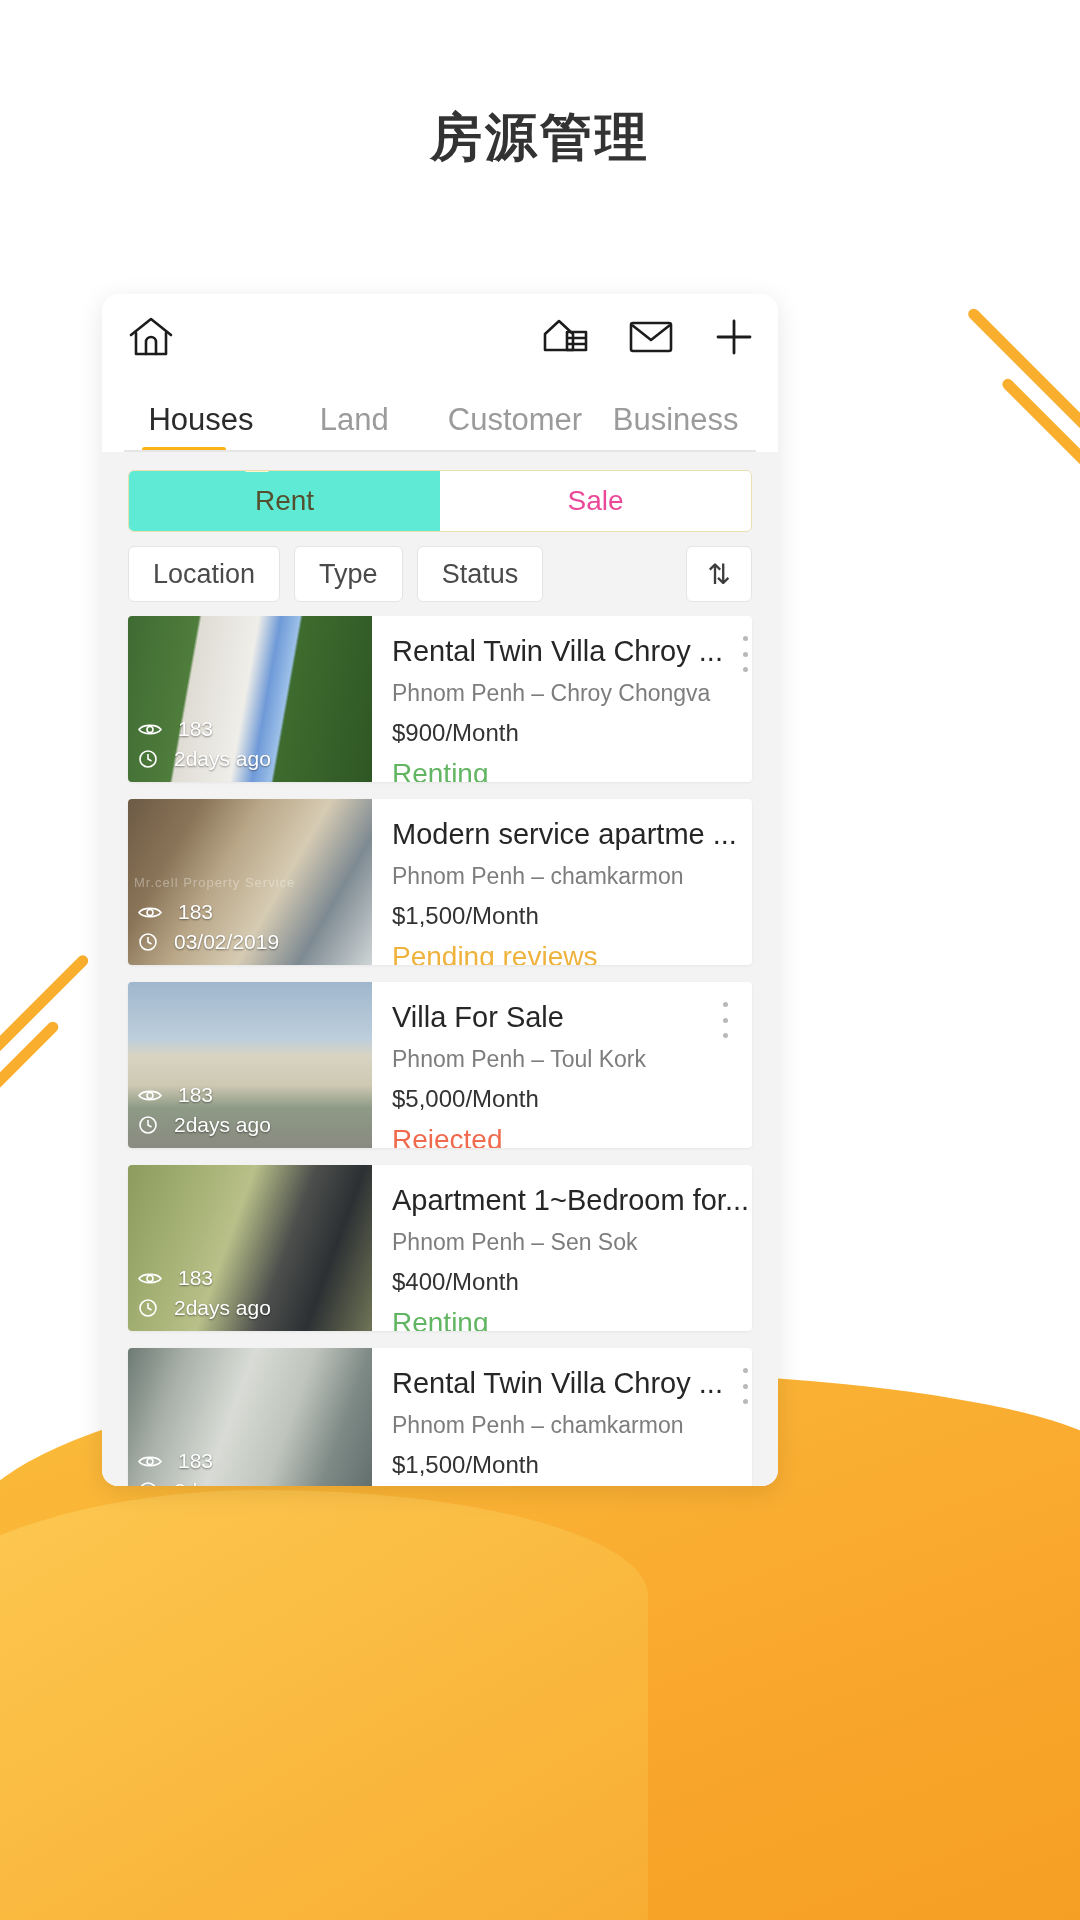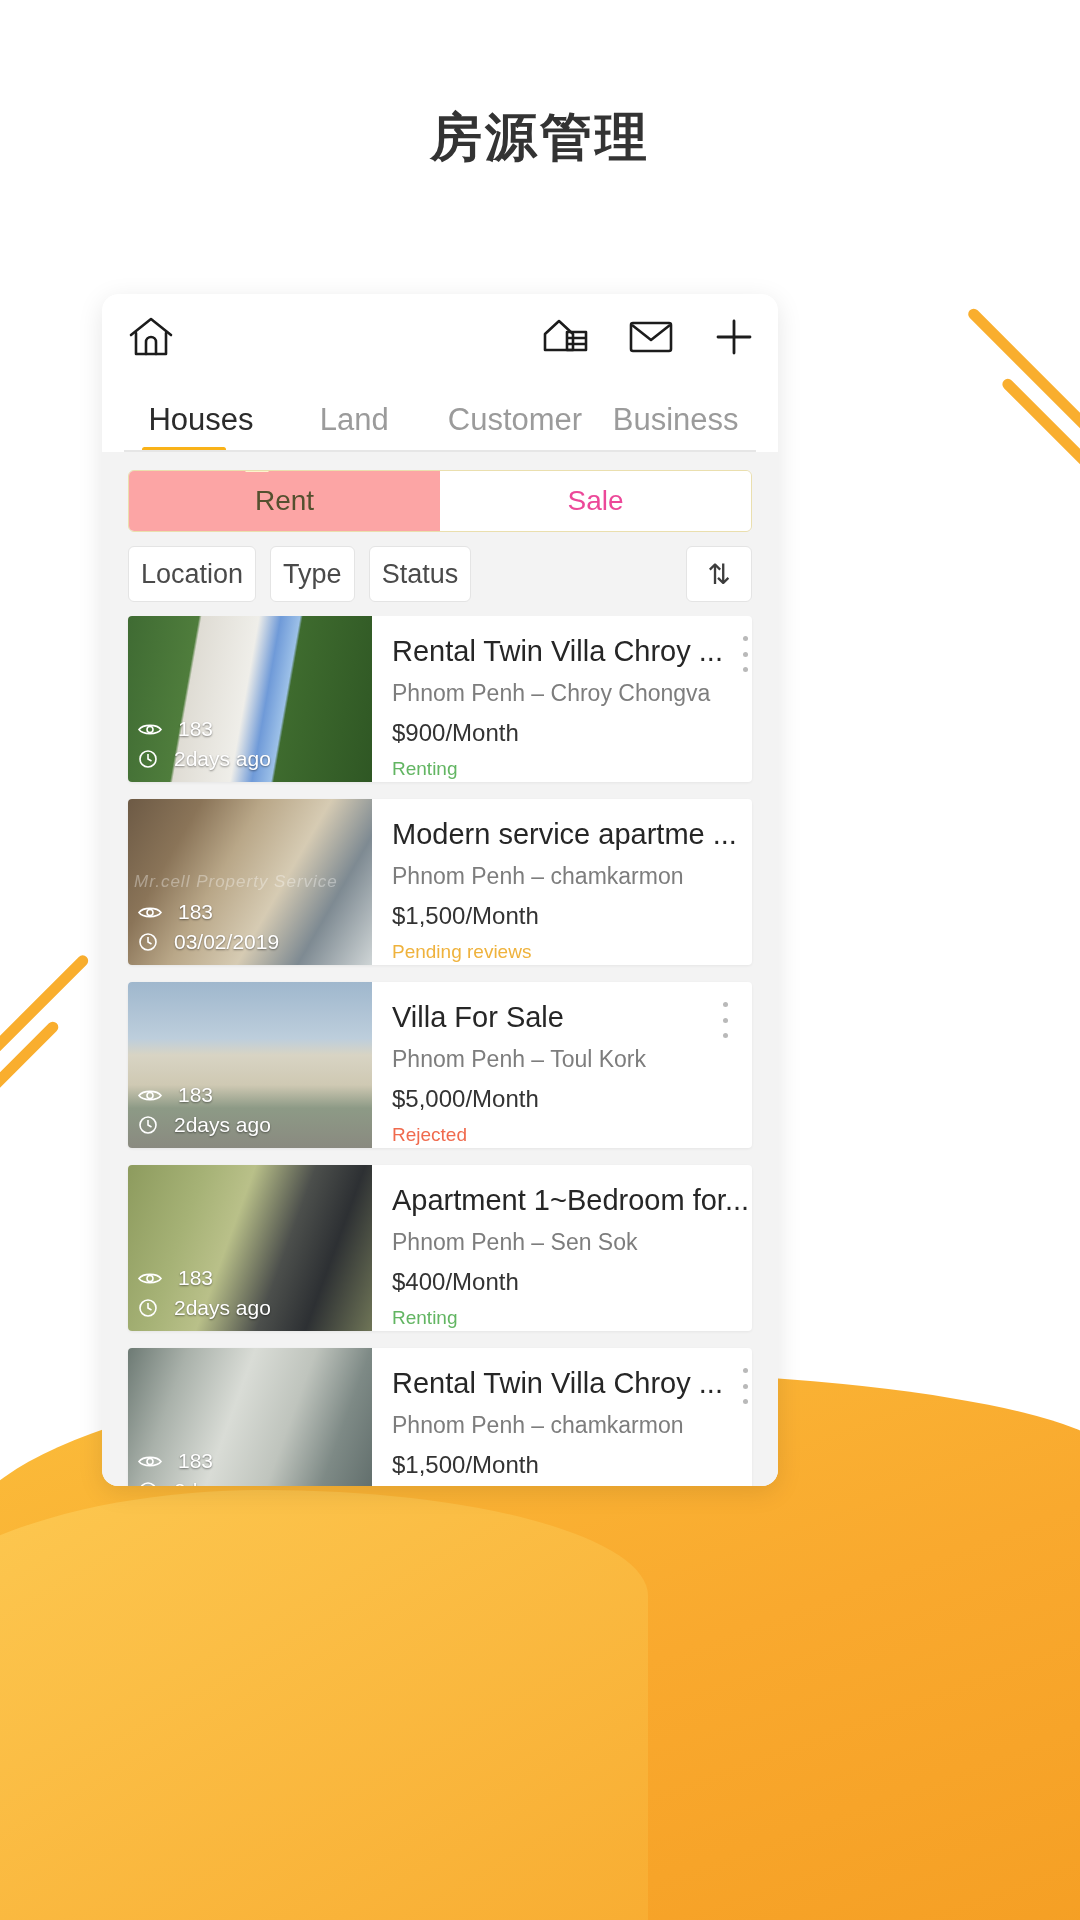--- a/index.html
+++ b/index.html
@@ -87,32 +87,32 @@
   
   .seg-wrap { background: #f3f3f3; padding: 18px 26px 0; }
   .seg {
     display: flex; height: 62px; border-radius: 6px; overflow: hidden;
     border: 1px solid #eadfae; position: relative;
   }
   .seg-item {
     flex: 1; display: flex; align-items: center; justify-content: center;
     font-size: 28px; color: #ec4899; background: #ffffff;
   }
-  .seg-item.active { background: #fca5a5; color: #54502f; }
+  .seg-item.active { background: #5eead4; color: #54502f; }
   .seg-notch {
     position: absolute; top: -11px; left: 116px; width: 0; height: 0;
     border-left: 12px solid transparent; border-right: 12px solid transparent;
     border-bottom: 12px solid #fdf3cd;
     filter: drop-shadow(0 -1px 0 #eadfae);
   }
 
   
   .filters { background: #f3f3f3; padding: 14px 26px 14px; display: flex; align-items: center; }
   .chip {
-    height: 56px; padding: 0 12px; background: #ffffff; border: 1px solid #e4e4e4;
+    height: 56px; padding: 0 24px; background: #ffffff; border: 1px solid #e4e4e4;
     border-radius: 6px; display: flex; align-items: center; justify-content: center;
     font-size: 27px; color: #4a4a4a; margin-right: 14px;
   }
   .filters .grow { flex: 1; }
   .sort-btn {
     width: 66px; height: 56px; background: #ffffff; border: 1px solid #e4e4e4;
     border-radius: 6px; display: flex; align-items: center; justify-content: center;
     font-size: 28px; color: #3d3d3d; margin-right: 0;
   }
 
@@ -131,21 +131,21 @@
   }
   .meta-row { display: flex; align-items: center; gap: 16px; }
   .meta-row svg { flex: 0 0 auto; }
   .body { flex: 1; padding: 18px 16px 0 20px; position: relative; }
   .c-title {
     font-size: 29px; color: #262626; font-weight: 400; white-space: nowrap;
     overflow: hidden; text-overflow: ellipsis; padding-right: 34px; line-height: 1.22;
   }
   .c-loc { font-size: 23px; color: #7d7d7d; margin-top: 11px; }
   .c-price { font-size: 24px; color: #333333; margin-top: 12px; }
-  .c-status { font-size: 19px; margin-top: 11px; }
+  .c-status { font-size: 28px; margin-top: 11px; }
   .st-renting { color: #62b562; }
   .st-pending { color: #efb23c; }
   .st-rejected { color: #f06a4d; }
   .kebab {
     position: absolute; right: 16px; top: 20px; width: 22px; height: 36px;
     display: flex; flex-direction: column; align-items: center; justify-content: space-between;
   }
   .kebab i { width: 5px; height: 5px; border-radius: 50%; background: #b9b9b9; display: block; }
 
   
@@ -154,21 +154,21 @@
   .ph-2 { background:
       linear-gradient(120deg,#6d5a45 0%,#8a7458 22%,#b9a788 40%,#d6cbb3 60%,#7e8a92 78%,#cfd5d6 100%); }
   .ph-3 { background:
       linear-gradient(180deg,#9fb7cd 0%,#bdcedc 34%,#d8d4c4 44%,#cfc9b3 62%,#8d9a86 76%,#8a8a80 100%); }
   .ph-4 { background:
       linear-gradient(110deg,#8d9b5e 0%,#a6b276 26%,#b9c089 42%,#4c4f4c 62%,#2d3033 78%,#6f7557 100%); }
   .ph-5 { background:
       linear-gradient(110deg,#6d7a74 0%,#a9b1aa 20%,#d9dcd6 42%,#bfc4bd 62%,#7e8a86 80%,#5d6a68 100%); }
   .wm {
     position: absolute; left: 6px; top: 50%; transform: translateY(-50%);
-    color: rgba(255,255,255,.35); font-size: 17px; white-space: nowrap; letter-spacing: 1px; font-style: italic;
+    color: rgba(255,255,255,.35); font-size: 13px; white-space: nowrap; letter-spacing: 1px;
   }
 </style>
 </head>
 <body>
 
 <div class="bg-root">
   <div class="slash slash-r1"></div>
   <div class="slash slash-r2"></div>
   <div class="slash slash-l1"></div>
   <div class="slash slash-l2"></div>

